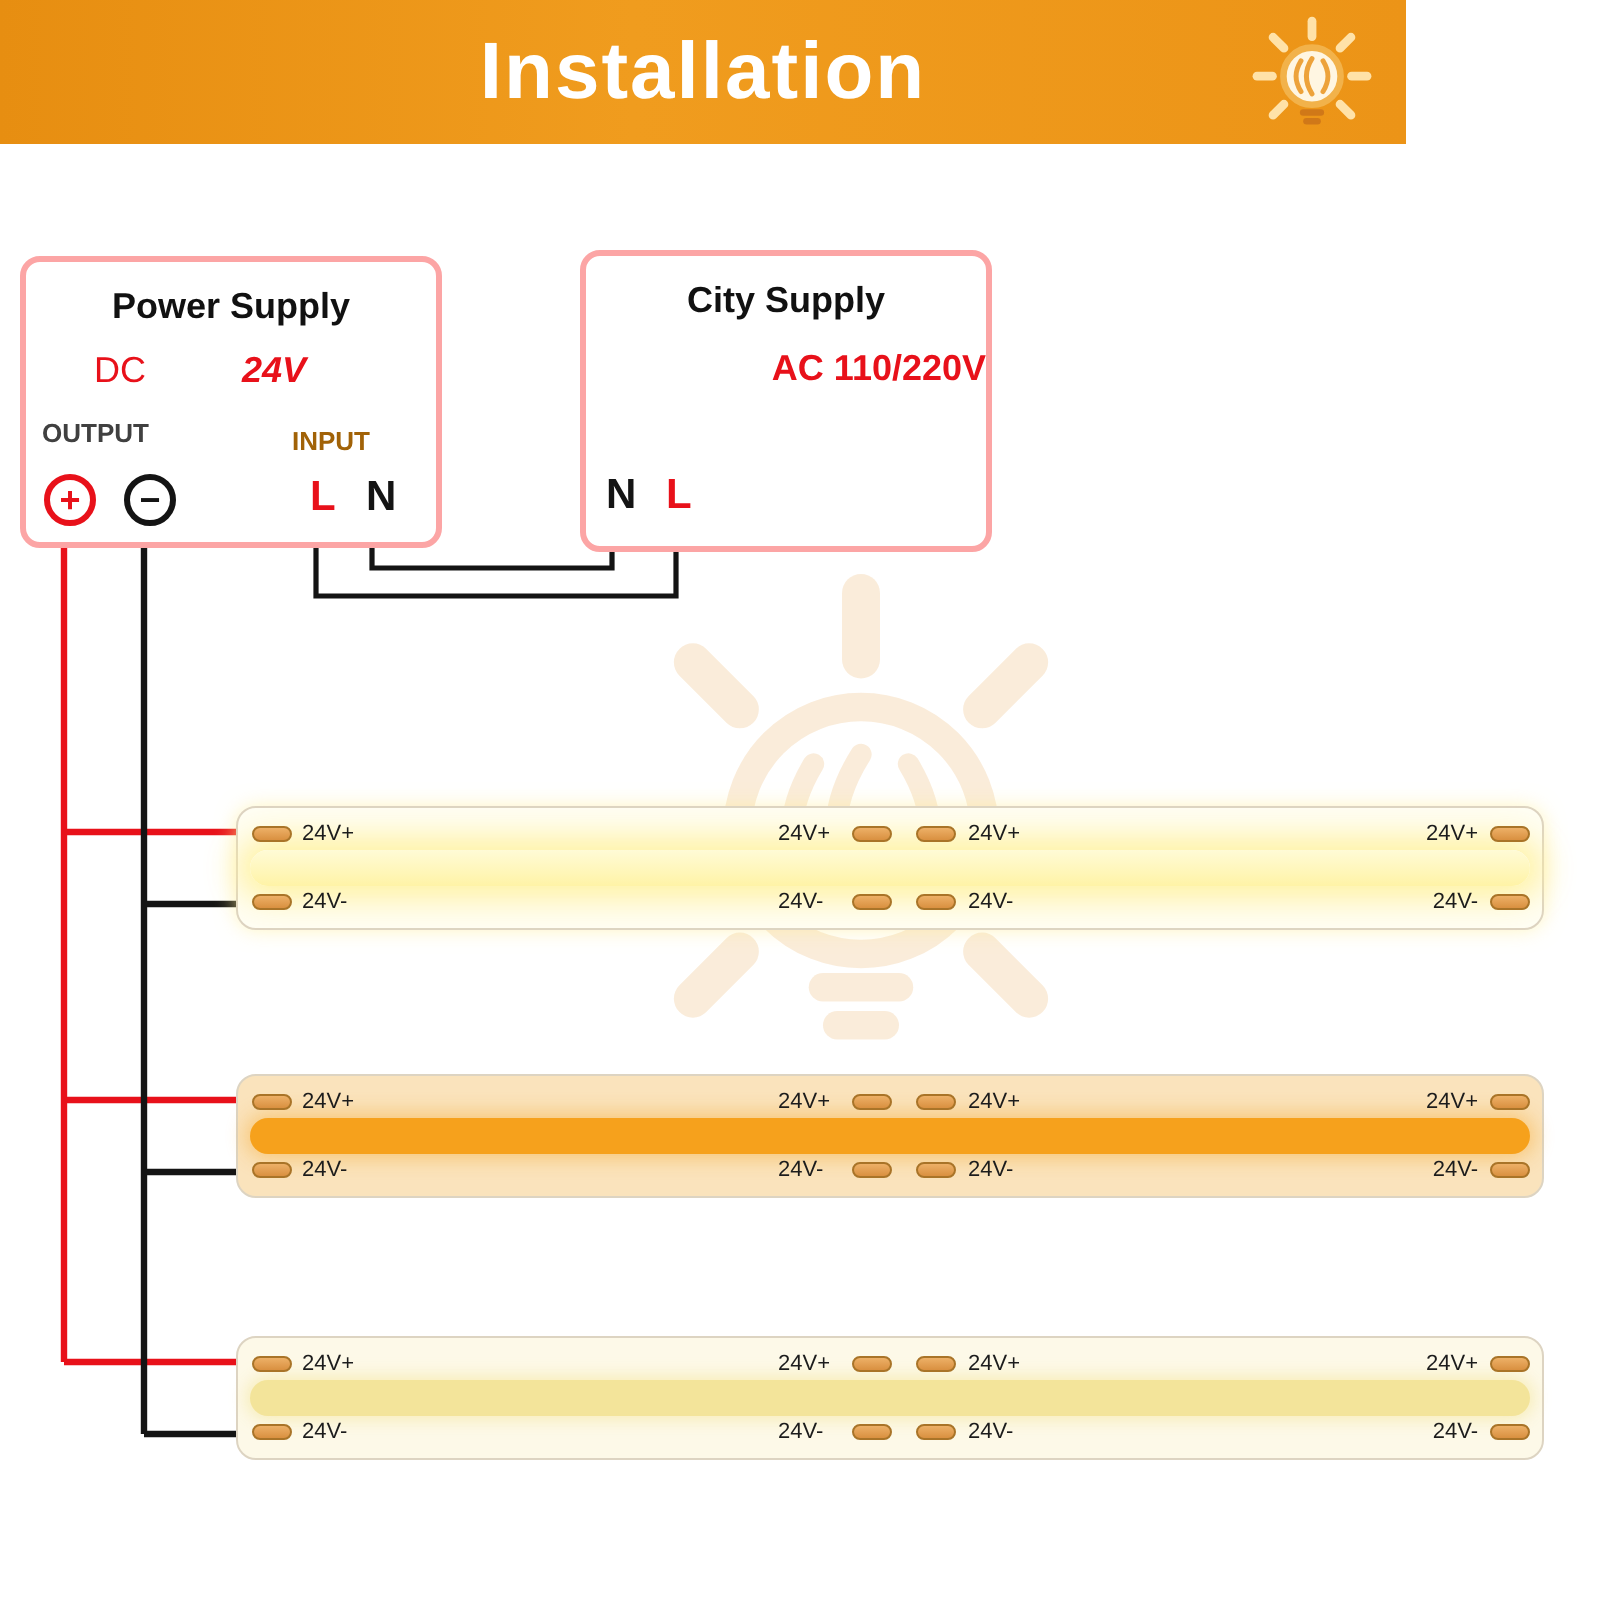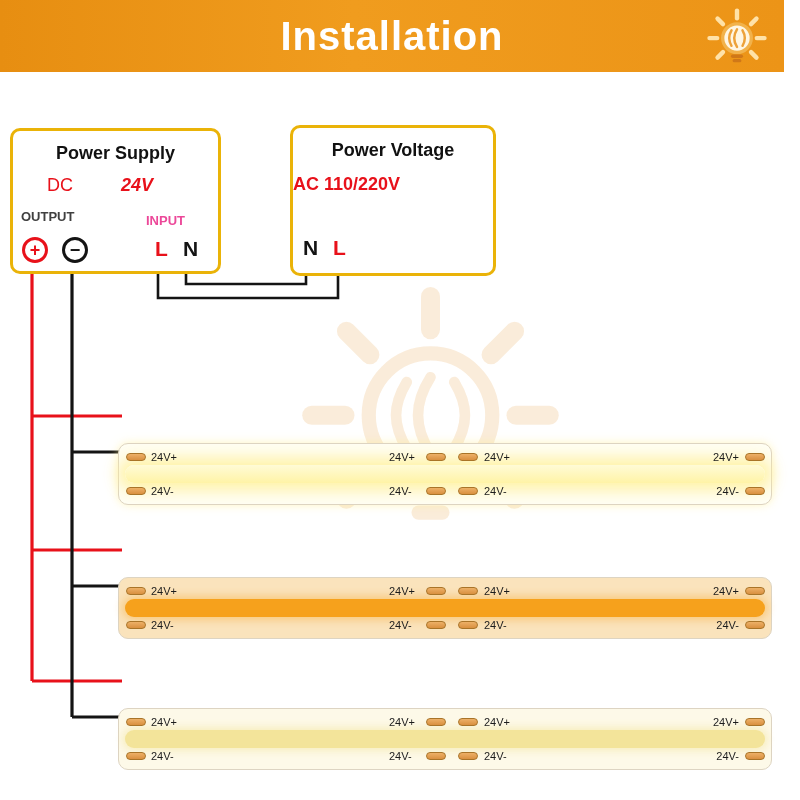--- a/index.html
+++ b/index.html
@@ -2,66 +2,66 @@
 <html><head>
 <meta charset="utf-8">
 <style>
   html,body{margin:0;padding:0;}
   body{
     width:800px;height:800px;position:relative;overflow:hidden;
     background:#ffffff;font-family:"Liberation Sans", sans-serif;
   }
   
   .banner{
-    position:absolute;left:0;top:0;width:784px;height:72px;
+    position:absolute;left:0;top:0;width:703px;height:72px;
     background:linear-gradient(90deg,#e78e11,#f09c1e 45%,#ec9417);
     display:flex;align-items:center;justify-content:center;
   }
   .banner h1{
     margin:0;color:#ffffff;font-size:40px;font-weight:bold;letter-spacing:1px;
   }
   .brand-logo{position:absolute;right:14px;top:4px;width:66px;height:66px;}
   
   .watermark{position:absolute;left:288px;top:268px;width:285px;height:285px;opacity:.55;}
   
   .devbox{
-    position:absolute;border:3px solid #eab308;border-radius:10px;background:#fff;
+    position:absolute;border:3px solid #fca5a5;border-radius:10px;background:#fff;
   }
   .ps-box{left:10px;top:128px;width:205px;height:140px;}
   .cv-box{left:290px;top:125px;width:200px;height:145px;}
   .devbox .title{position:absolute;left:0;right:0;top:12px;text-align:center;
     font-size:18px;font-weight:bold;color:#111;}
   .ps-dc{position:absolute;left:34px;top:44px;font-size:18px;font-weight:normal;color:#e8111a;}
   .ps-v{position:absolute;left:108px;top:44px;font-size:18px;font-weight:bold;color:#e8111a;font-style:italic;}
   .ps-output{position:absolute;left:8px;top:78px;font-size:13px;font-weight:bold;color:#404040;}
-  .ps-input{position:absolute;left:133px;top:82px;font-size:13px;font-weight:bold;color:#ec4899;}
+  .ps-input{position:absolute;left:133px;top:82px;font-size:13px;font-weight:bold;color:#a16207;}
   .term{
     position:absolute;width:26px;height:26px;border-radius:50%;top:106px;
     display:flex;align-items:center;justify-content:center;
     font-size:18px;font-weight:bold;background:#fff;box-sizing:border-box;
   }
   .term.plus{left:9px;border:3px solid #e8111a;color:#e8111a;}
   .term.minus{left:49px;border:3px solid #141414;color:#141414;}
   .big-letter{position:absolute;font-size:21px;font-weight:bold;top:106px;}
   .ps-l{left:142px;color:#e8111a;}
   .ps-n{left:170px;color:#141414;}
-  .cv-voltage{position:absolute;left:0;right:0;top:46px;text-align:left;
+  .cv-voltage{position:absolute;left:0;right:0;top:46px;text-align:right;
     font-size:18px;font-weight:bold;color:#e8111a;}
   .cv-n{left:10px;top:108px;color:#141414;}
   .cv-l{left:40px;top:108px;color:#e8111a;}
   
   .wires{position:absolute;left:0;top:0;pointer-events:none;}
   .wires path{fill:none;}
   .w-black{stroke:#141414;stroke-width:2.6px;}
   .w-red{stroke:#e8111a;stroke-width:2.6px;}
   .w-thick{stroke-width:3.2px;}
   
   .strip{
     position:absolute;left:118px;width:654px;height:62px;border-radius:10px;
-    box-sizing:border-box;border:1px solid #ddd4c2;margin-top:40px;
+    box-sizing:border-box;border:1px solid #ddd4c2;
   }
   .strip-1{top:403px;background:#fffef4;box-shadow:0 0 10px rgba(255,238,150,.55);}
   .strip-2{top:537px;background:#fae3bc;}
   .strip-3{top:668px;background:#fdf9e8;}
   .band{position:absolute;left:6px;right:6px;top:21px;bottom:21px;border-radius:10px;}
   .strip-1 .band{background:linear-gradient(#fffbd6,#fff3a6);
     box-shadow:0 0 16px 7px rgba(255,240,150,.85);}
   .strip-2 .band{background:#f6a11c;box-shadow:0 0 10px 2px rgba(246,161,28,.45);}
   .strip-3 .band{background:#f3e49a;box-shadow:0 0 8px 2px rgba(243,228,154,.6);}
   .pad{
@@ -146,21 +146,21 @@
       <span>+</span>
     </span>
   <span class="term minus">
       <span>−</span>
     </span>
   <span class="big-letter ps-l">L</span>
   <span class="big-letter ps-n">N</span>
 </div>
 
 <div class="devbox cv-box">
-  <div class="title">Power Voltage</div>
+  <div class="title">City Supply</div>
   <div class="cv-voltage">AC 110/220V</div>
   <span class="big-letter cv-n">N</span>
   <span class="big-letter cv-l">L</span>
 </div>
 
 <div class="strip strip-1">
   <div class="band"></div>
   <span class="pad p-tl"></span>
   <span class="pad p-bl"></span>
   <span class="pad p-tm1"></span>

